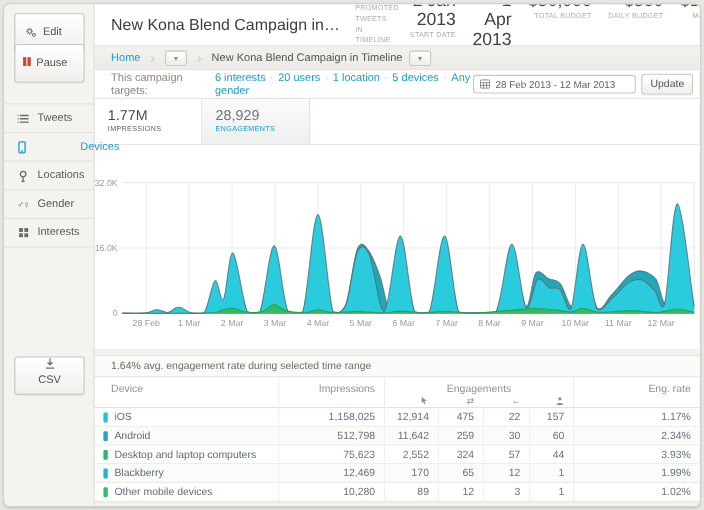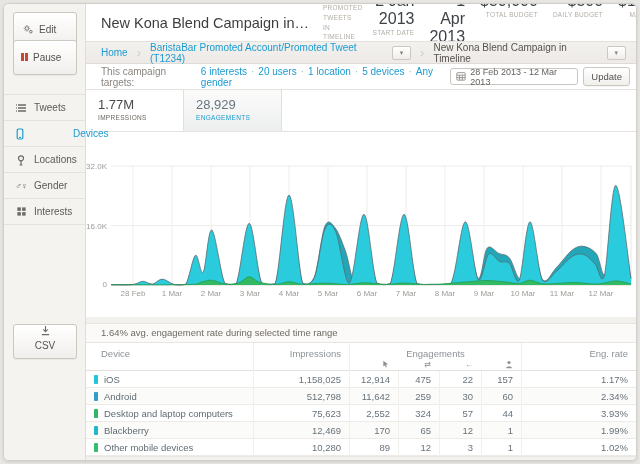--- a/index.html
+++ b/index.html
@@ -45,21 +45,21 @@
         border-radius:2px; font-size:7px; color:#8a8680; display:inline-flex; align-items:center;
         justify-content:center; cursor:pointer; padding:0; }
   .current { color:#55524e; }
 
   .targets-row { height:26px; flex:0 0 auto; display:flex; align-items:center; padding:0 6px 0 15px;
                  font-size:10px; border-bottom:1px solid #e5e2de; background:#fff; }
   .tprefix { color:#8a857f; margin-right:5px; }
   .tlink { color:#1b9bd1; text-decoration:none; cursor:pointer; }
   .tsep { color:#9fb7c4; margin:0 4px; }
   .range { margin-left:auto; display:flex; align-items:center; gap:5px; }
-  .date-input { width:128px; height:17px; border:1px solid #c9c5c0; border-radius:3px; background:#fff;
+  .date-input { width:148px; height:17px; border:1px solid #c9c5c0; border-radius:3px; background:#fff;
                 display:flex; align-items:center; padding:0 5px; font-size:9px; color:#66625d; gap:4px; cursor:text; }
   .update-btn { height:19px; font-size:9.5px; }
 
   .chart-panel { flex:0 0 auto; background:#fff; }
   .tabs { height:42px; display:flex; border-bottom:1px solid #e6e3df; }
   .tab { width:98px; border-right:1px solid #e3e0dc; padding:7px 0 0 12px; cursor:pointer; }
   .tab .tval { font-size:13px; color:#4a4a48; }
   .tab .tlab { font-size:6.5px; letter-spacing:.05em; color:#6b6761; margin-top:2px; }
   .tab.second { background:linear-gradient(#fbfbfa,#edefef); }
   .tab.second .tval { color:#66757f; }
@@ -206,21 +206,20 @@
           <div class="hstat">
             <div class="v">$1.50</div>
             <div class="l">MAX BID</div>
           </div>
         </div>
     </header>
 
     <div class="crumbs">
       <a>Home</a>
       <span class="csep">›</span>
-      <a>BaristaBar Promoted Account/Promoted Tweet (T1234)</a>
       <button class="dd">
           <span>▾</span>
         </button>
       <span class="csep">›</span>
       <span class="current">New Kona Blend Campaign in Timeline</span>
       <button class="dd">
           <span>▾</span>
         </button>
     </div>
 

